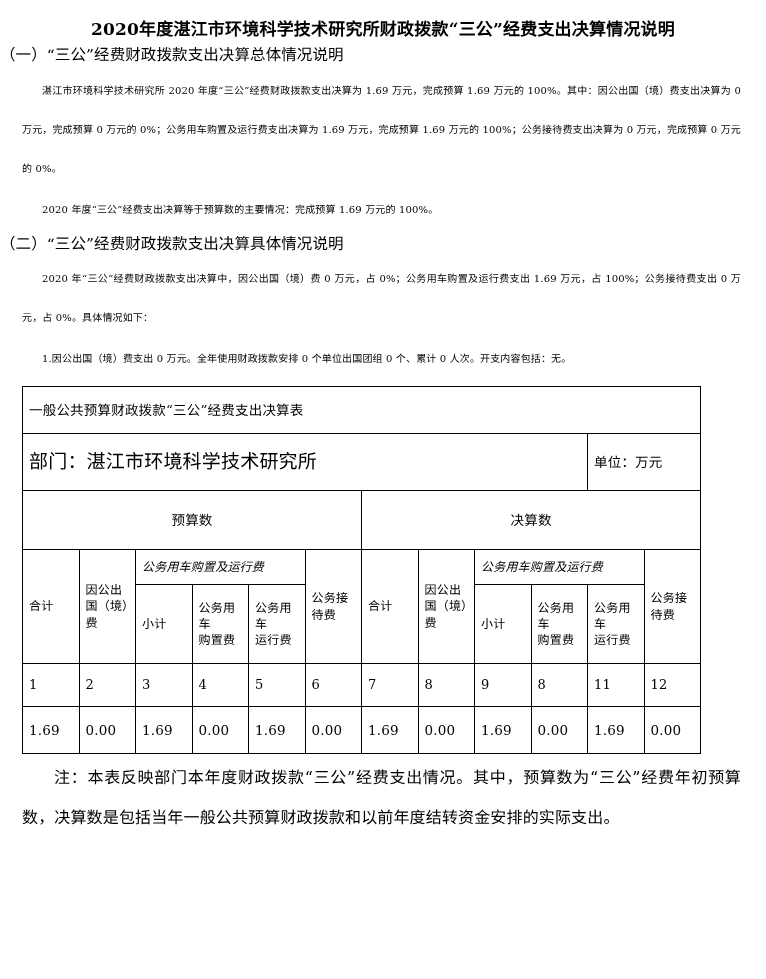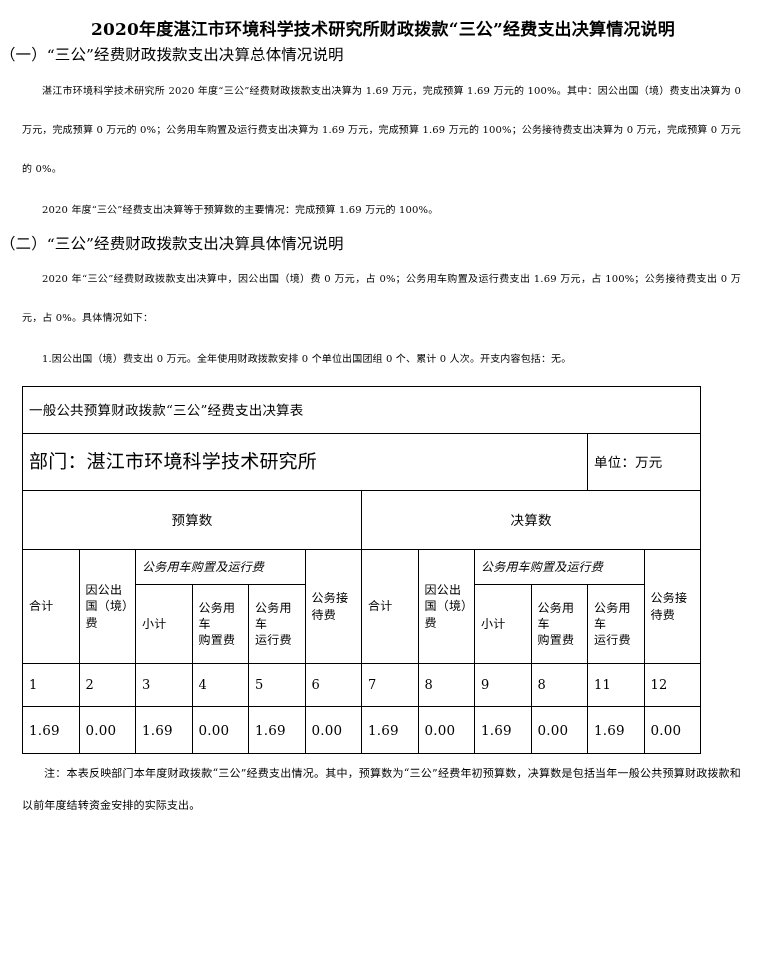--- a/index.html
+++ b/index.html
@@ -129,22 +129,22 @@
     font-size: 13.5px;
     vertical-align: middle;
     padding-left: 7px;
   }
 
   
   .footnote {
     padding: 4px 25px 0 22px;
   }
   .footnote p {
-    font-size: 11px;
-    line-height: 32px;
+    font-size: 16px;
+    line-height: 40px;
     margin: 0;
     text-indent: 2em;
     text-align: justify;
     text-justify: inter-ideograph;
     letter-spacing: 0.15px;
   }
 </style>
 </head>
 <body>
 

